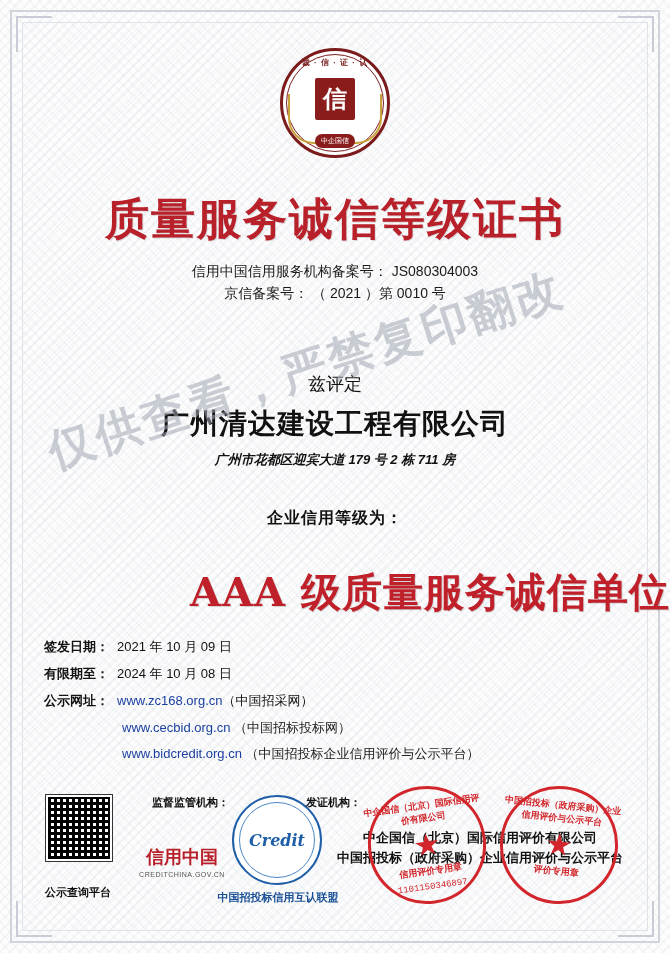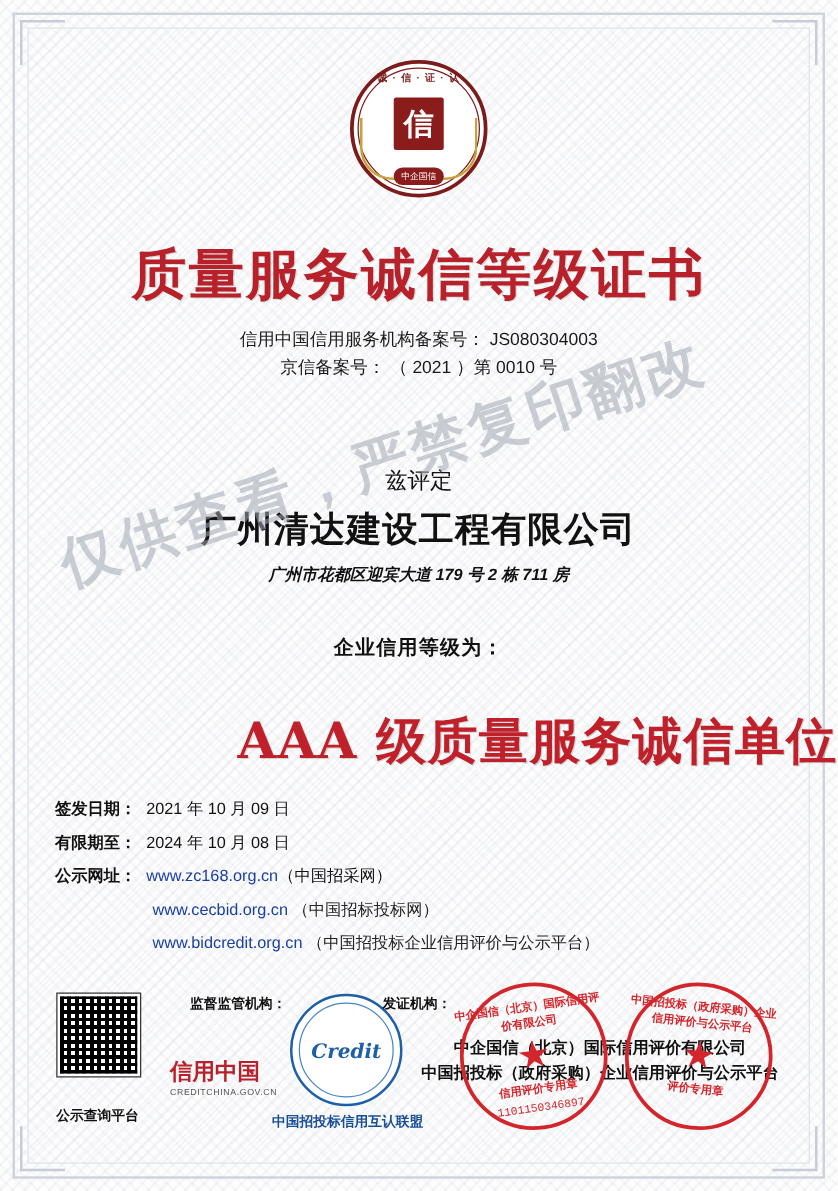--- a/index.html
+++ b/index.html
@@ -138,21 +138,21 @@
       repeating-linear-gradient(0deg,#000 0 3px,#fff 3px 6px),
       repeating-linear-gradient(90deg,#000 0 3px,#fff 3px 6px);
     background-blend-mode:multiply;
     border:2px solid #fff;
     box-shadow:0 0 0 1px #333;
   }
   .qr-caption{position:absolute;left:36px;top:95px;width:84px;text-align:center;
     font-size:11px;color:#111;font-weight:bold;}
 
   .sup{position:absolute;left:128px;top:5px;width:100px;font-size:11px;color:#111;font-weight:bold;margin-left:24px;}
-  .sup-logo{position:absolute;left:136px;top:55px;width:92px;}
+  .sup-logo{position:absolute;left:136px;top:55px;text-align:center;width:92px;}
   .sup-logo .cn{font-size:18px;font-weight:bold;color:#b8202a;font-family:"DejaVu Serif","Liberation Serif",serif;}
   .sup-logo .en{font-size:7px;color:#555;letter-spacing:0.5px;margin-top:2px;}
 
   .credit-badge{position:absolute;left:232px;top:5px;width:90px;height:90px;}
   .credit-badge .ring{
     position:absolute;inset:0;border-radius:50%;
     border:2px solid #1f5fa8;
     background:#fff;
   }
   .credit-badge .ring2{position:absolute;inset:7px;border-radius:50%;border:1px solid #4a86c5;}

